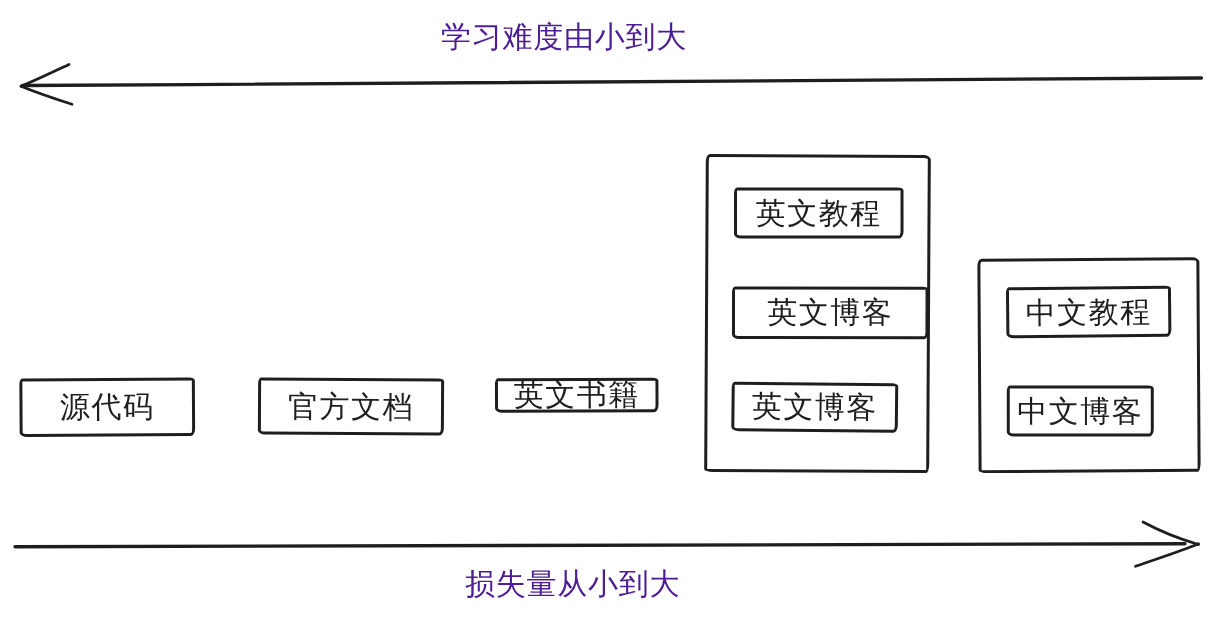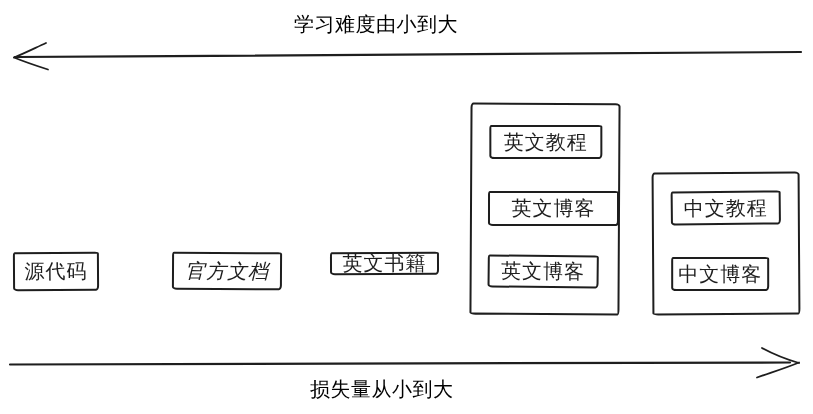--- a/index.html
+++ b/index.html
@@ -19,21 +19,21 @@
     position: absolute;
     left: 0; top: 0;
     width: 813px; height: 414px;
     pointer-events: none;
   }
   .axis-label {
     position: absolute;
     font-size: 20px;
     letter-spacing: 0.5px;
     white-space: nowrap;
-    color: #000000;
+    color: #4c1d95;
   }
   .axis-label.top { left: 294px; top: 11px; }
   .axis-label.bottom { left: 310px; top: 376px; }
   .node-box {
     position: absolute;
     border: 2px solid #1e1e1e;
     background: #ffffff;
     display: flex;
     align-items: center;
     justify-content: center;
@@ -46,22 +46,22 @@
   .r1 { transform: rotate(-0.35deg); }
   .r2 { transform: rotate(0.3deg); }
   .r3 { transform: rotate(-0.25deg); }
   .group-box {
     position: absolute;
     border: 2.5px solid #1e1e1e;
     background: #ffffff;
     border-radius: 3px 5px 2px 6px / 5px 3px 6px 2px;
   }
   
-  .box-source      { left: 13px;  top: 252px; width: 86px; height: 39px; }
-  .box-docs       { left: 172px; top: 252px; width: 110px; height: 38px; font-style: italic; }
+  .box-source      { left: 13px;  top: 252px; width: 117px; height: 39px; }
+  .box-docs       { left: 172px; top: 252px; width: 124px; height: 38px; }
   .box-enbooks    { left: 330px; top: 252px; width: 109px; height: 23px; }
   
   .group-middle   { left: 470px; top: 103px; width: 150px; height: 212px; }
   .box-entut      { left: 17px;  top: 20px;  width: 113px; height: 34px; }
   .box-enblog     { left: 16px;  top: 86px;  width: 131px; height: 35px; }
   .box-cnbooks    { left: 16px;  top: 150px; width: 111px; height: 33px; }
   
   .group-right    { left: 652px; top: 172px; width: 148px; height: 143px; }
   .box-cntut      { left: 17px;  top: 17px;  width: 110px; height: 34px; }
   .box-cnblog     { left: 17px;  top: 83px;  width: 98px; height: 34px; }

